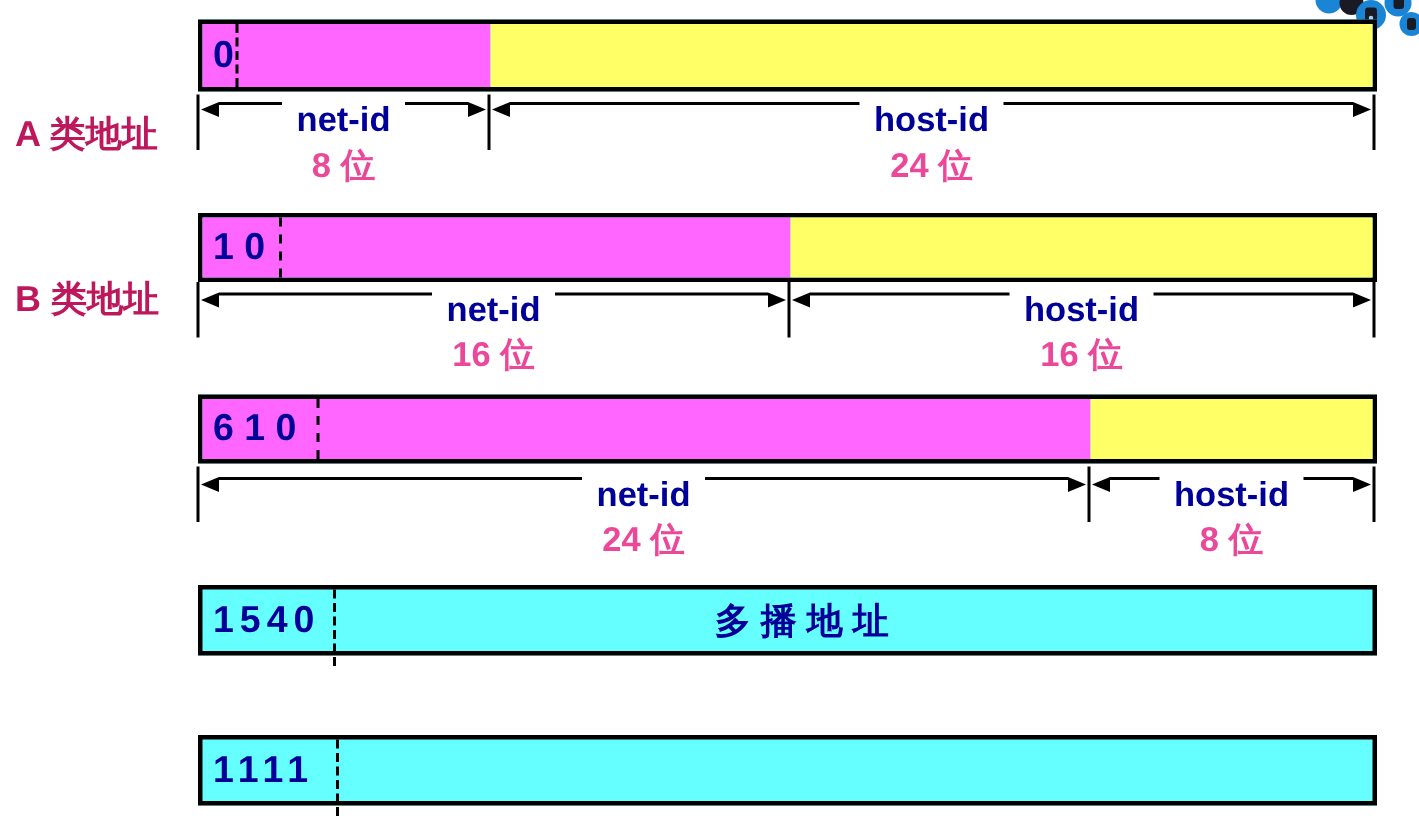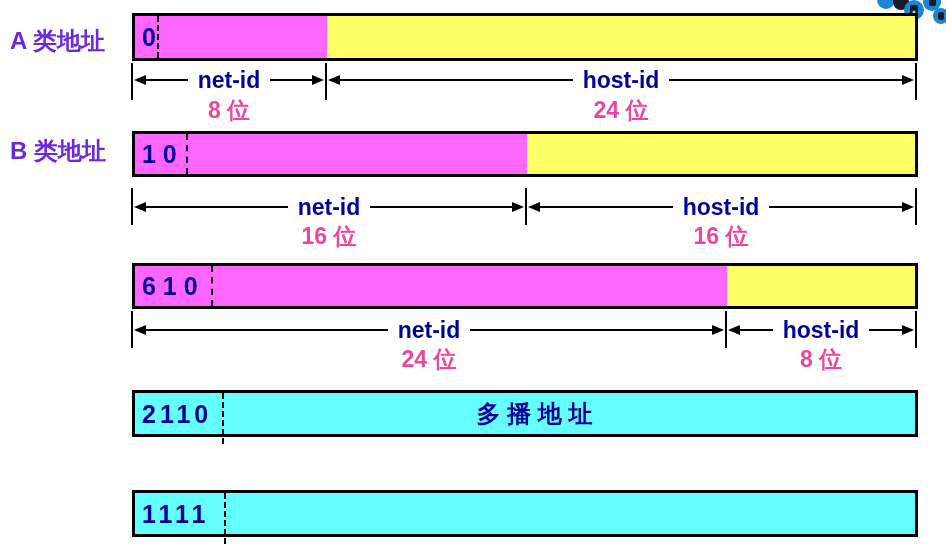--- a/index.html
+++ b/index.html
@@ -1,26 +1,26 @@
 <!DOCTYPE html>
 <html><head>
 <meta charset="utf-8">
 <style>
   html,body{margin:0;padding:0;background:#fff;}
   .page{position:relative;width:946px;height:551px;background:#ffffff;overflow:hidden;
         font-family:"Liberation Sans","DejaVu Sans",sans-serif;}
 
   
-  .row-label{position:absolute;left:10px;color:#6d28d9;font-weight:bold;font-size:24px;white-space:nowrap;}
+  .row-label{position:absolute;left:10px;color:#be185d;font-weight:bold;font-size:24px;white-space:nowrap;margin-top:48px;}
   .lbl-a{top:25px}.lbl-b{top:135px}.lbl-c{top:274px}.lbl-d{top:401px}.lbl-e{top:501px}
 
   
   .box{position:absolute;left:132px;width:780px;border:3px solid #000;display:flex;background:#66ffff;}
   .box-a{top:13px;height:42px}
-  .box-b{top:131px;height:40px}
+  .box-b{top:142px;height:40px}
   .box-c{top:263px;height:40px}
   .box-d{top:390px;height:41px}
   .box-e{top:490px;height:41px}
   .seg{height:100%}
   .seg-net{background:#ff66ff}
   .seg-host{background:#ffff66;flex:1}
   .a-net{width:192px}.b-net{width:392px}.c-net{width:592px}
 
   
   .bits{position:absolute;left:7px;top:50%;transform:translateY(-50%);color:#000099;
@@ -31,21 +31,21 @@
   .dash{position:absolute;top:0;bottom:0;width:0;border-left:2px dashed #000;}
   .dash-a{left:22px}.dash-b{left:51px}.dash-c{left:76px}
   .dash-d{left:87px;bottom:-10px}.dash-e{left:89px;bottom:-10px}
 
   
   .box-text{position:absolute;left:0;right:0;top:50%;transform:translateY(-50%);text-align:center;
             color:#000099;font-weight:bold;font-size:24px;white-space:pre;padding-left:19px;}
 
   
   .tick{position:absolute;width:2px;height:37px;background:#000;}
-  .measure{position:absolute;display:flex;align-items:center;height:24px;}
+  .measure{position:absolute;display:flex;align-items:flex-start;height:24px;}
   .mline{flex:1;height:2px;background:#000;}
   .ah{width:0;height:0;border-top:5px solid transparent;border-bottom:5px solid transparent;}
   .ah-l{border-right:12px solid #000;}
   .ah-r{border-left:12px solid #000;}
   .mtext{color:#000099;font-weight:bold;font-size:23px;padding:0 10px;white-space:nowrap;line-height:1;}
   .bits2{position:absolute;color:#ec4899;font-weight:bold;font-size:23px;text-align:center;white-space:nowrap;}
 
   
   .watermark{position:absolute;top:521px;right:3px;color:#c4c4c4;font-size:20px;z-index:6;
              letter-spacing:.5px;white-space:nowrap;}
@@ -145,21 +145,21 @@
     <span class="ah ah-l"></span>
       <span class="mline"></span>
     <span class="mtext">host-id</span>
     <span class="mline"></span>
       <span class="ah ah-r"></span>
   </div>
   <div class="bits2" style="left:728px;top:344px;width:186px">8 位</div>
 
   <div class="box box-d">
     <div class="dash dash-d"></div>
-    <div class="bits bits-wide">2110</div>
+    <div class="bits bits-wide">1540</div>
     <div class="box-text">多 播 地 址</div>
   </div>
 
   <div class="box box-e">
     <div class="dash dash-e"></div>
     <div class="bits bits-wide">1111</div>
   </div>
 
 
 </div>

